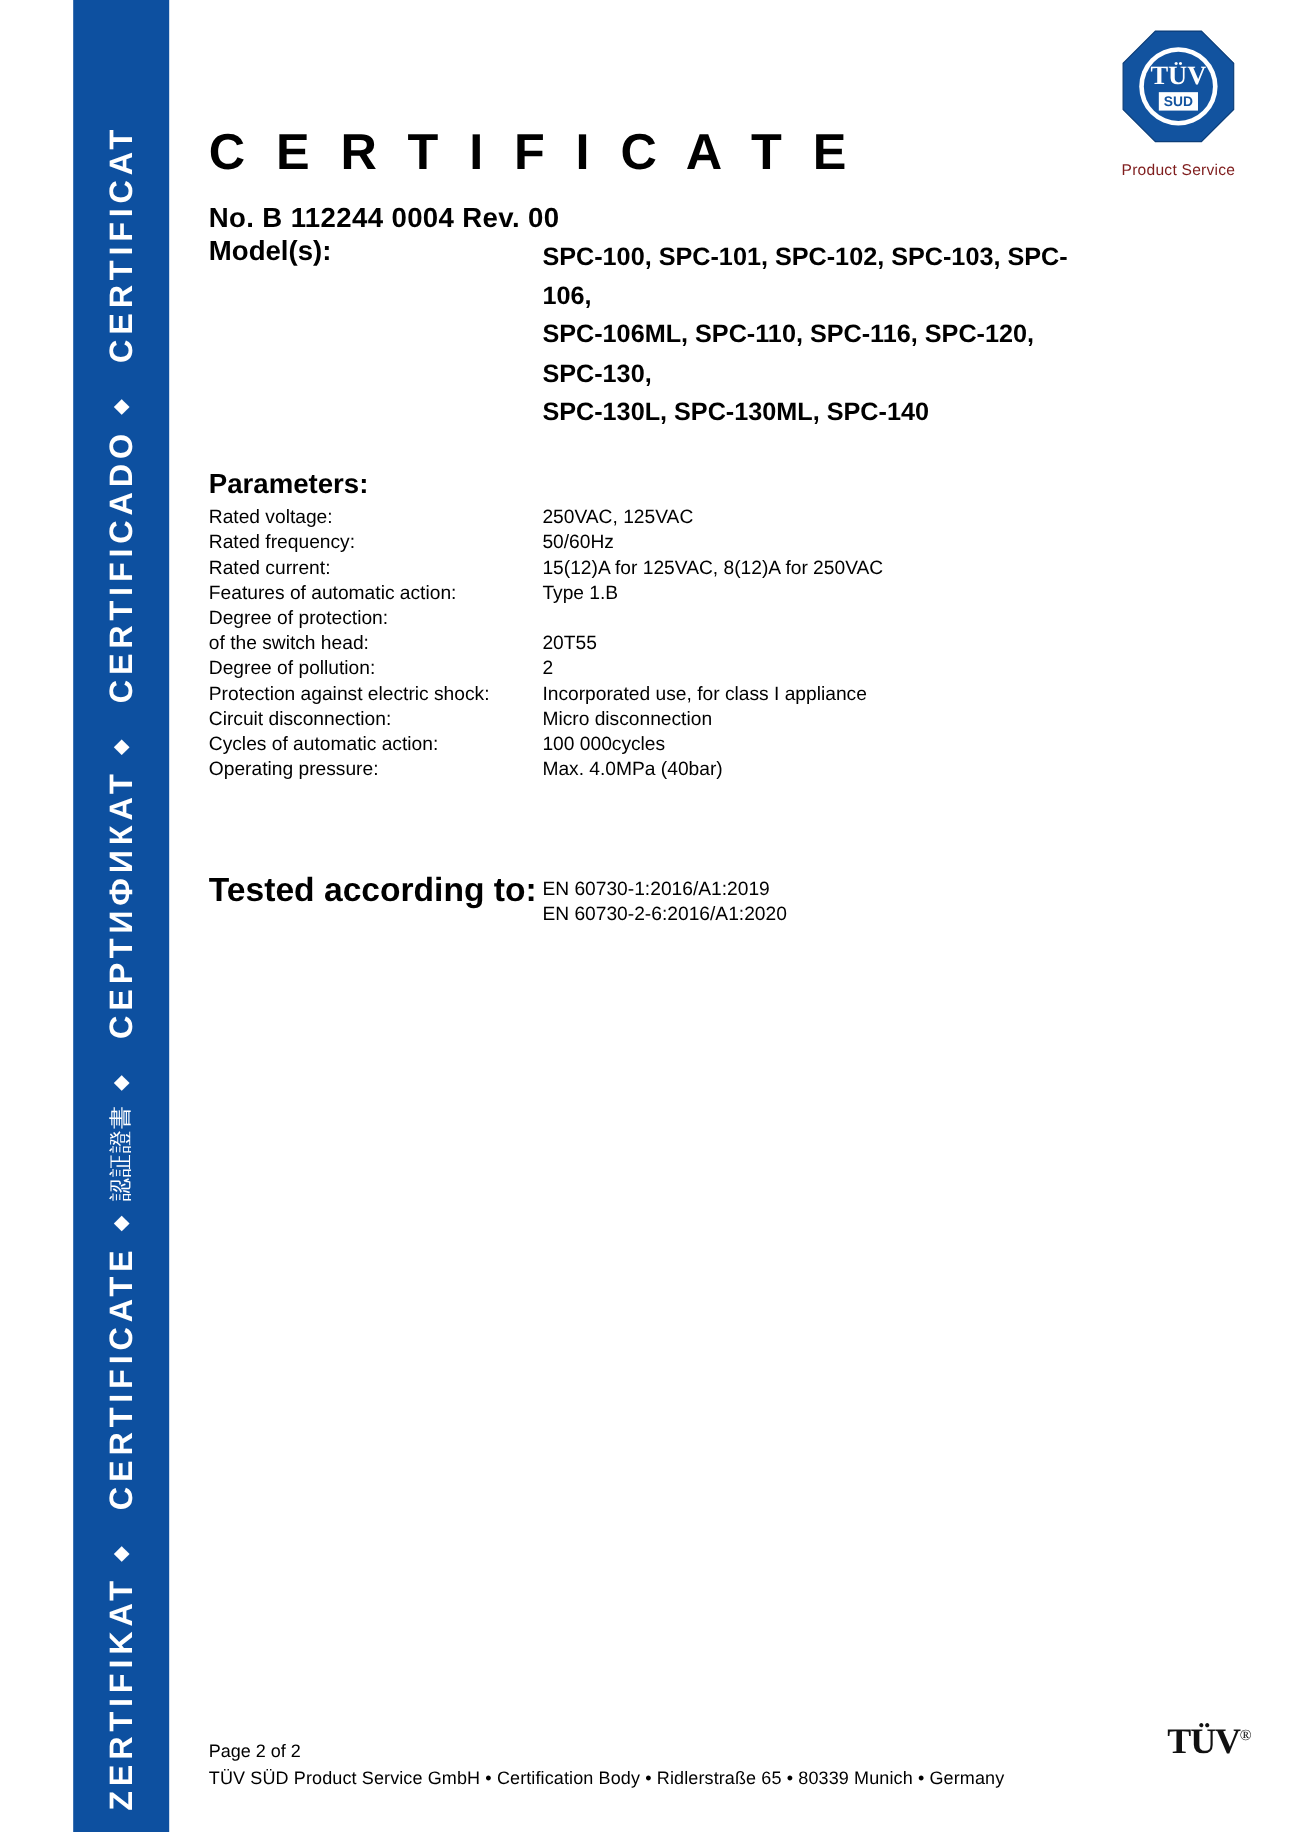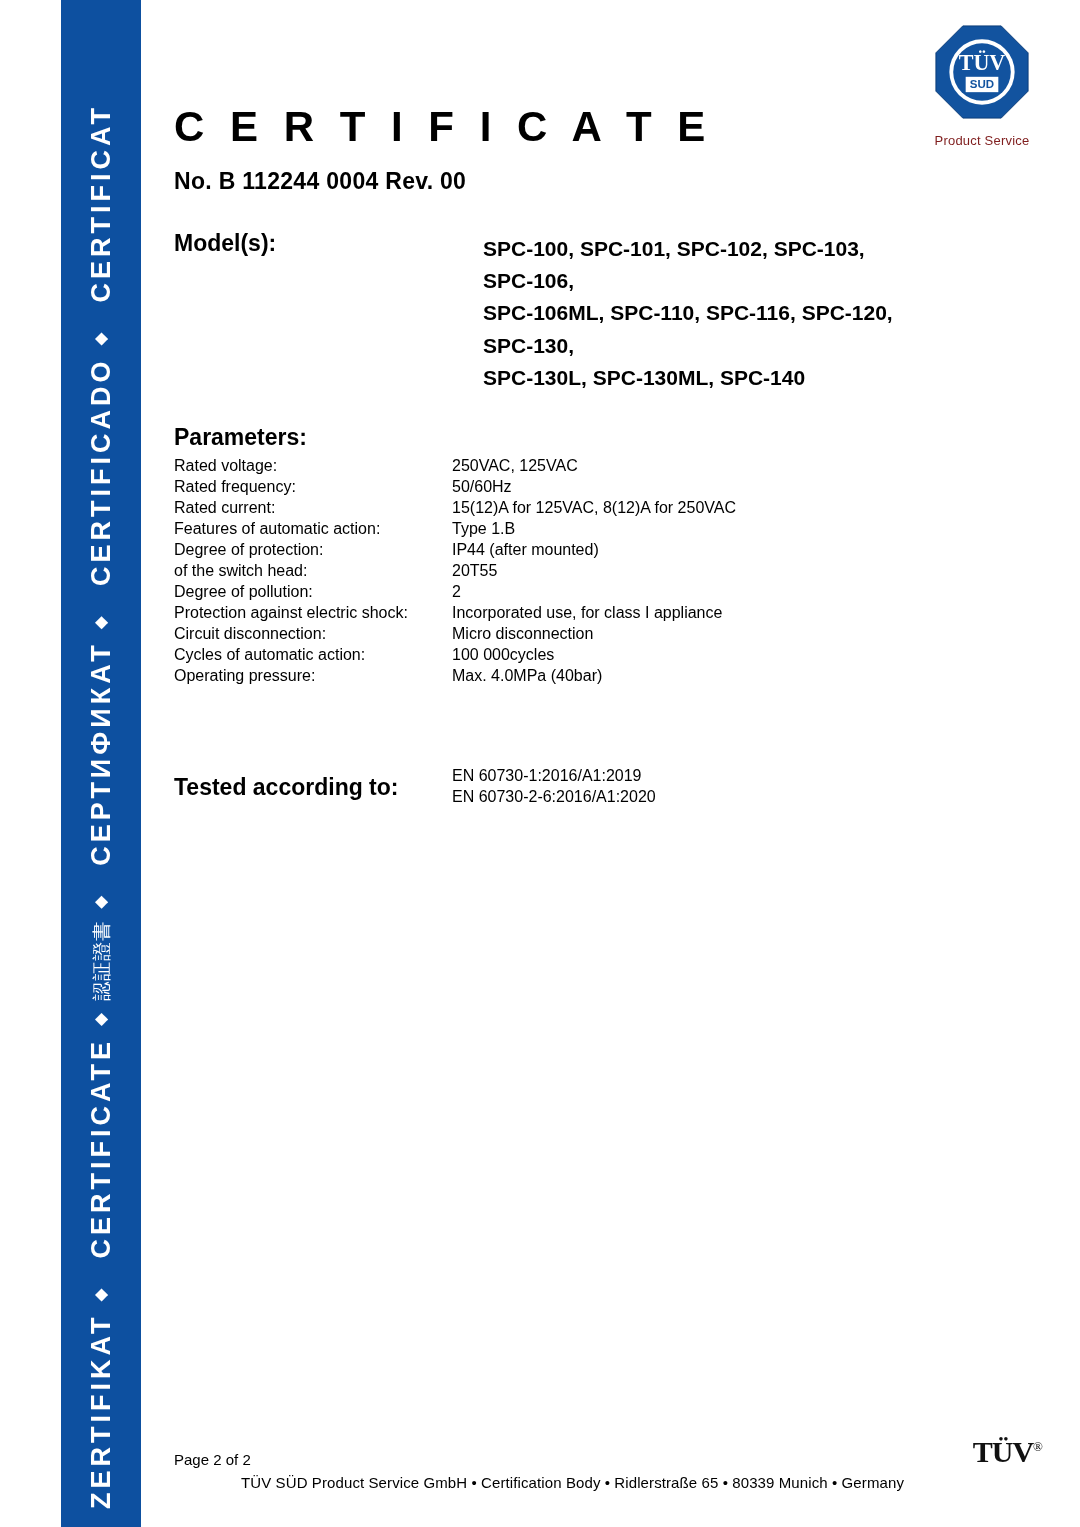--- a/index.html
+++ b/index.html
@@ -103,22 +103,20 @@
     font-weight: bold;
     margin-top: 18px;
     letter-spacing: 0.3px;
   }
 
   .row {
     display: flex;
     align-items: flex-start;
   }
   .models-block {
-    margin-top: 34px;
-    gap: 31px;
   }
   .label-big {
     font-size: 23px;
     font-weight: bold;
     width: 278px;
     flex: 0 0 278px;
     line-height: 1.25;
   }
   .models-list {
     font-size: 21px;
@@ -145,25 +143,24 @@
   .param-val {
     flex: 1 1 auto;
   }
 
   .tested-block {
     margin-top: 74px;
     display: flex;
     align-items: flex-start;
   }
   .tested-label {
-    font-size: 23px;
+    font-size: 28px;
     font-weight: bold;
     width: 278px;
     flex: 0 0 278px;
-    margin-top: 14px;
   }
   .tested-vals {
     font-size: 16px;
     line-height: 21px;
     padding-top: 5px;
   }
 
   
   .footer {
     position: absolute;
@@ -171,21 +168,20 @@
     bottom: 36px;
     width: 730px;
   }
   .page-num {
     font-size: 15px;
     margin-bottom: 6px;
   }
   .footer-addr {
     font-size: 15px;
     letter-spacing: 0.1px;
-    text-align: right;
   }
   .tuv-mark {
     position: absolute;
     right: 38px;
     bottom: 58px;
     font-family: "Liberation Serif", serif;
     font-weight: bold;
     font-size: 30px;
     letter-spacing: -1px;
     color: #111;
@@ -257,21 +253,20 @@
       <div class="param-row">
         <div class="param-key">Rated current:</div>
         <div class="param-val">15(12)A for 125VAC, 8(12)A for 250VAC</div>
       </div>
       <div class="param-row">
         <div class="param-key">Features of automatic action:</div>
         <div class="param-val">Type 1.B</div>
       </div>
       <div class="param-row">
         <div class="param-key">Degree of protection:</div>
-        <div class="param-val">IP44 (after mounted)</div>
       </div>
       <div class="param-row">
         <div class="param-key">of the switch head:</div>
         <div class="param-val"> 20T55</div>
       </div>
       <div class="param-row">
         <div class="param-key">Degree of pollution:</div>
         <div class="param-val"> 2</div>
       </div>
       <div class="param-row">

